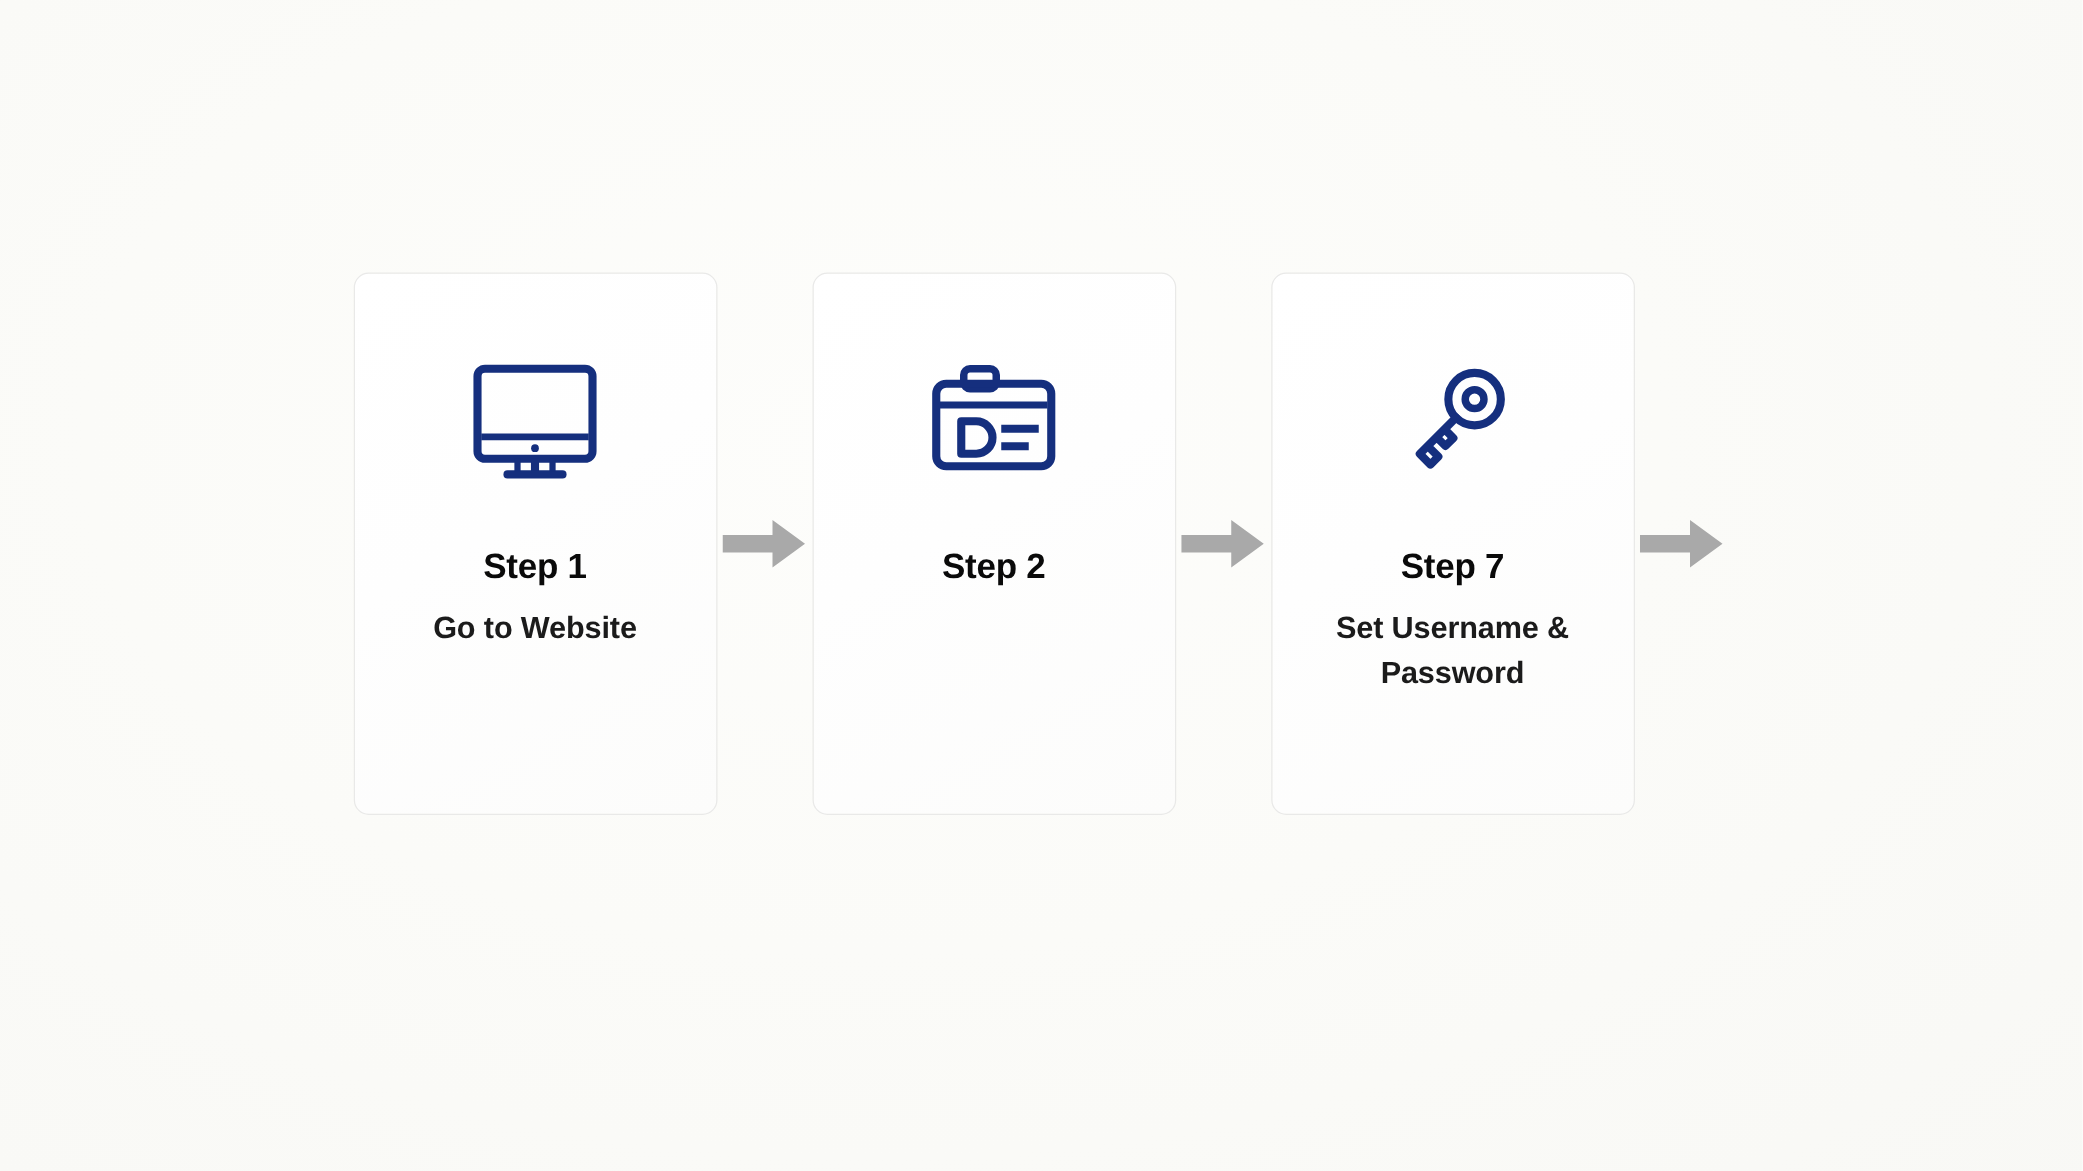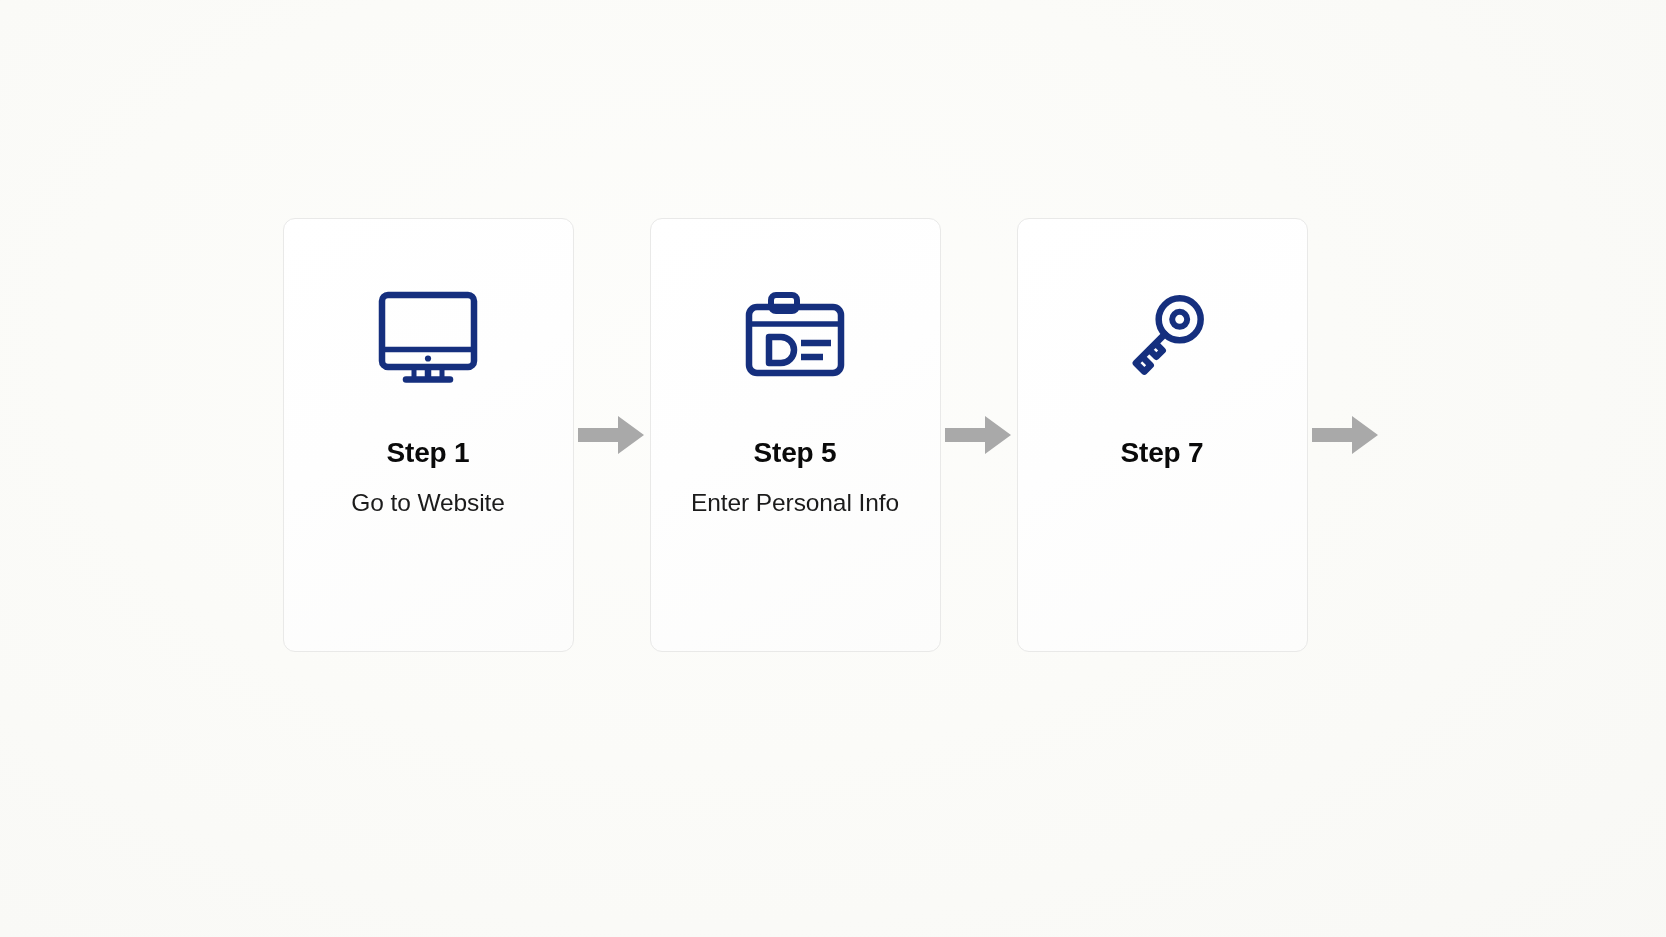--- a/index.html
+++ b/index.html
@@ -60,21 +60,21 @@
     font-weight:bold;
     color:#0a0a0a;
     letter-spacing:-0.2px;
     margin-top:46px;
     line-height:1;
     text-align:center;
   }
 
   .step-desc {
     font-size:24.5px;
-    font-weight:normal;
+    font-weight:bold;
     color:#1b1b1b;
     line-height:1.45;
     text-align:center;
     margin-top:18px;
     width:238px;
     letter-spacing:-0.1px;
   }
 
   
   .connector {
@@ -118,41 +118,41 @@
       <div class="card-icon">
         <svg width="104" height="96" viewBox="0 0 104 96" fill="none">
           <rect x="28" y="6" width="26" height="16" rx="5" ry="5" stroke="#152f7e" stroke-width="6" fill="none"></rect>
           <rect x="6" y="18" width="92" height="66" rx="8" ry="8" stroke="#152f7e" stroke-width="6.5" fill="none"></rect>
           <line x1="9" y1="35" x2="95" y2="35" stroke="#152f7e" stroke-width="5.5"></line>
           <path d="M26 48 L38 48 A13 13 0 0 1 38 74 L26 74 Z" stroke="#152f7e" stroke-width="6.5" fill="none" stroke-linejoin="round"></path>
           <line x1="58" y1="54" x2="88" y2="54" stroke="#152f7e" stroke-width="6.5" stroke-linecap="butt"></line>
           <line x1="58" y1="68" x2="80" y2="68" stroke="#152f7e" stroke-width="6.5" stroke-linecap="butt"></line>
         </svg>
       </div>
-      <div class="step-title">Step 5</div>
-      <div class="step-desc">Enter Personal Info</div>
+      <div class="step-title">Step 2</div>
     </div>
 
     <div class="connector">
       <svg width="68" height="46" viewBox="0 0 68 46">
         <path d="M0 16 L40 16 L40 4 L66 23 L40 42 L40 30 L0 30 Z" fill="#a9a9a9"></path>
       </svg>
     </div>
 
     <div class="step-card">
       <div class="card-icon">
         <svg width="104" height="100" viewBox="0 0 104 100" fill="none">
           <g transform="rotate(-45 52 50)">
             <circle cx="77" cy="50" r="21" stroke="#152f7e" stroke-width="6.5" fill="none"></circle>
             <circle cx="77" cy="50" r="7.5" stroke="#152f7e" stroke-width="6" fill="none"></circle>
             <path d="M56 50 L15 50 L15 62 L24 62 L24 50 L34 50 L34 60 L43 60 L43 50" stroke="#152f7e" stroke-width="6.5" fill="none" stroke-linejoin="round" stroke-linecap="round"></path>
           </g>
         </svg>
       </div>
       <div class="step-title">Step 7</div>
+      <div class="step-desc">Set Username &amp; Password</div>
     </div>
 
     <div class="connector">
       <svg width="68" height="46" viewBox="0 0 68 46">
         <path d="M0 16 L40 16 L40 4 L66 23 L40 42 L40 30 L0 30 Z" fill="#a9a9a9"></path>
       </svg>
     </div>
 
 
   </div>

